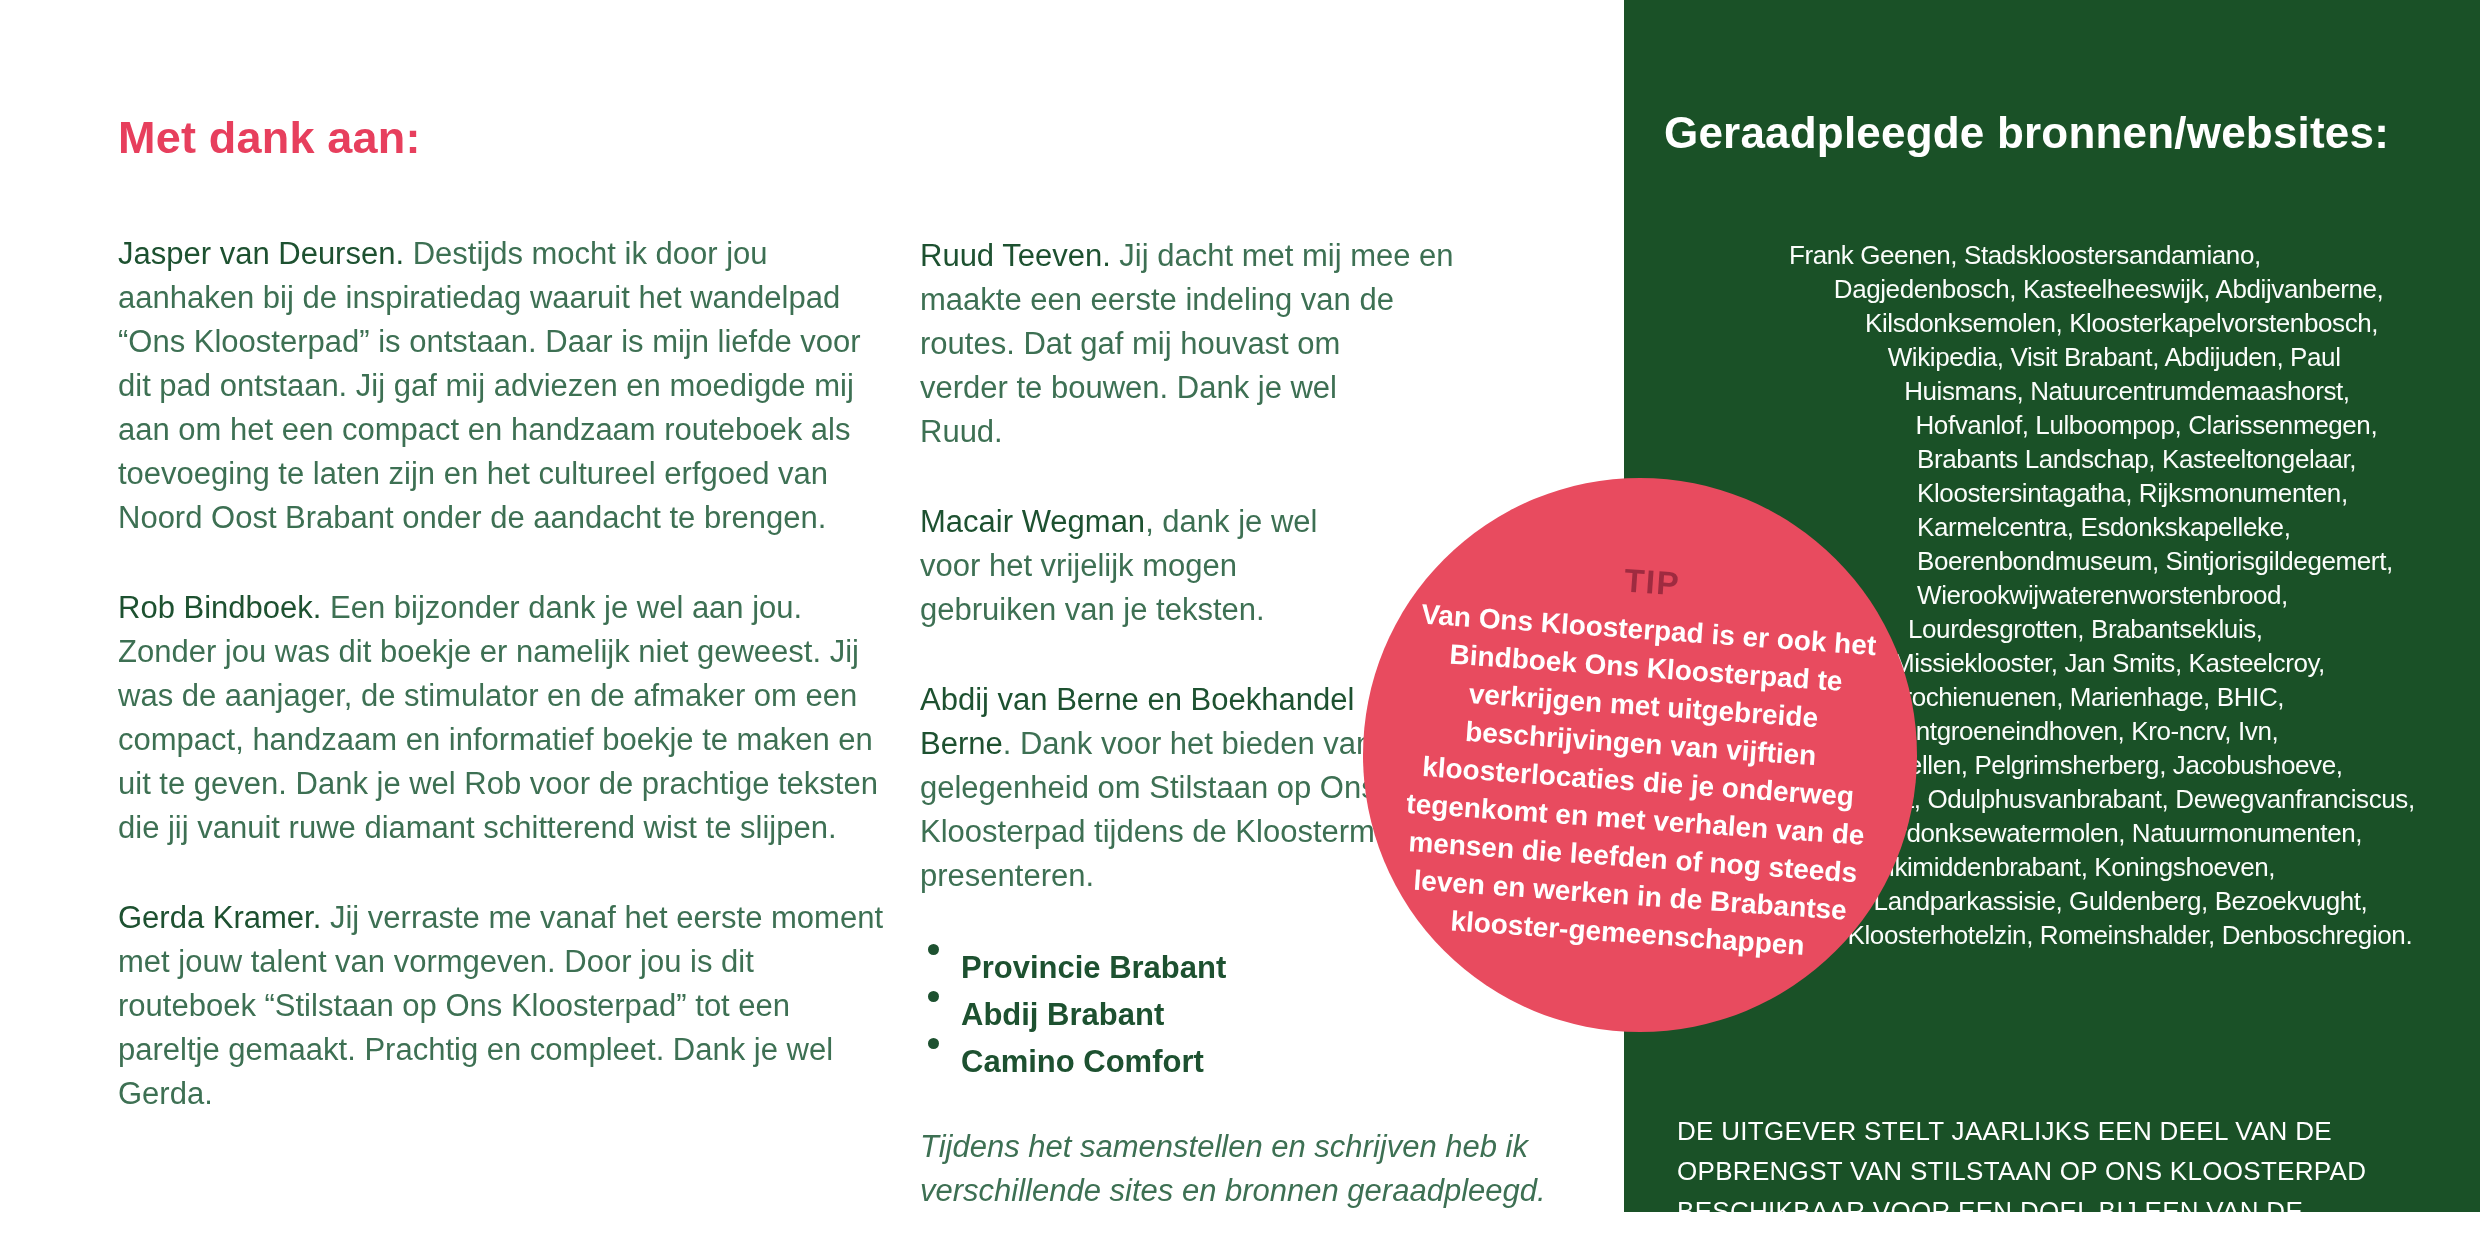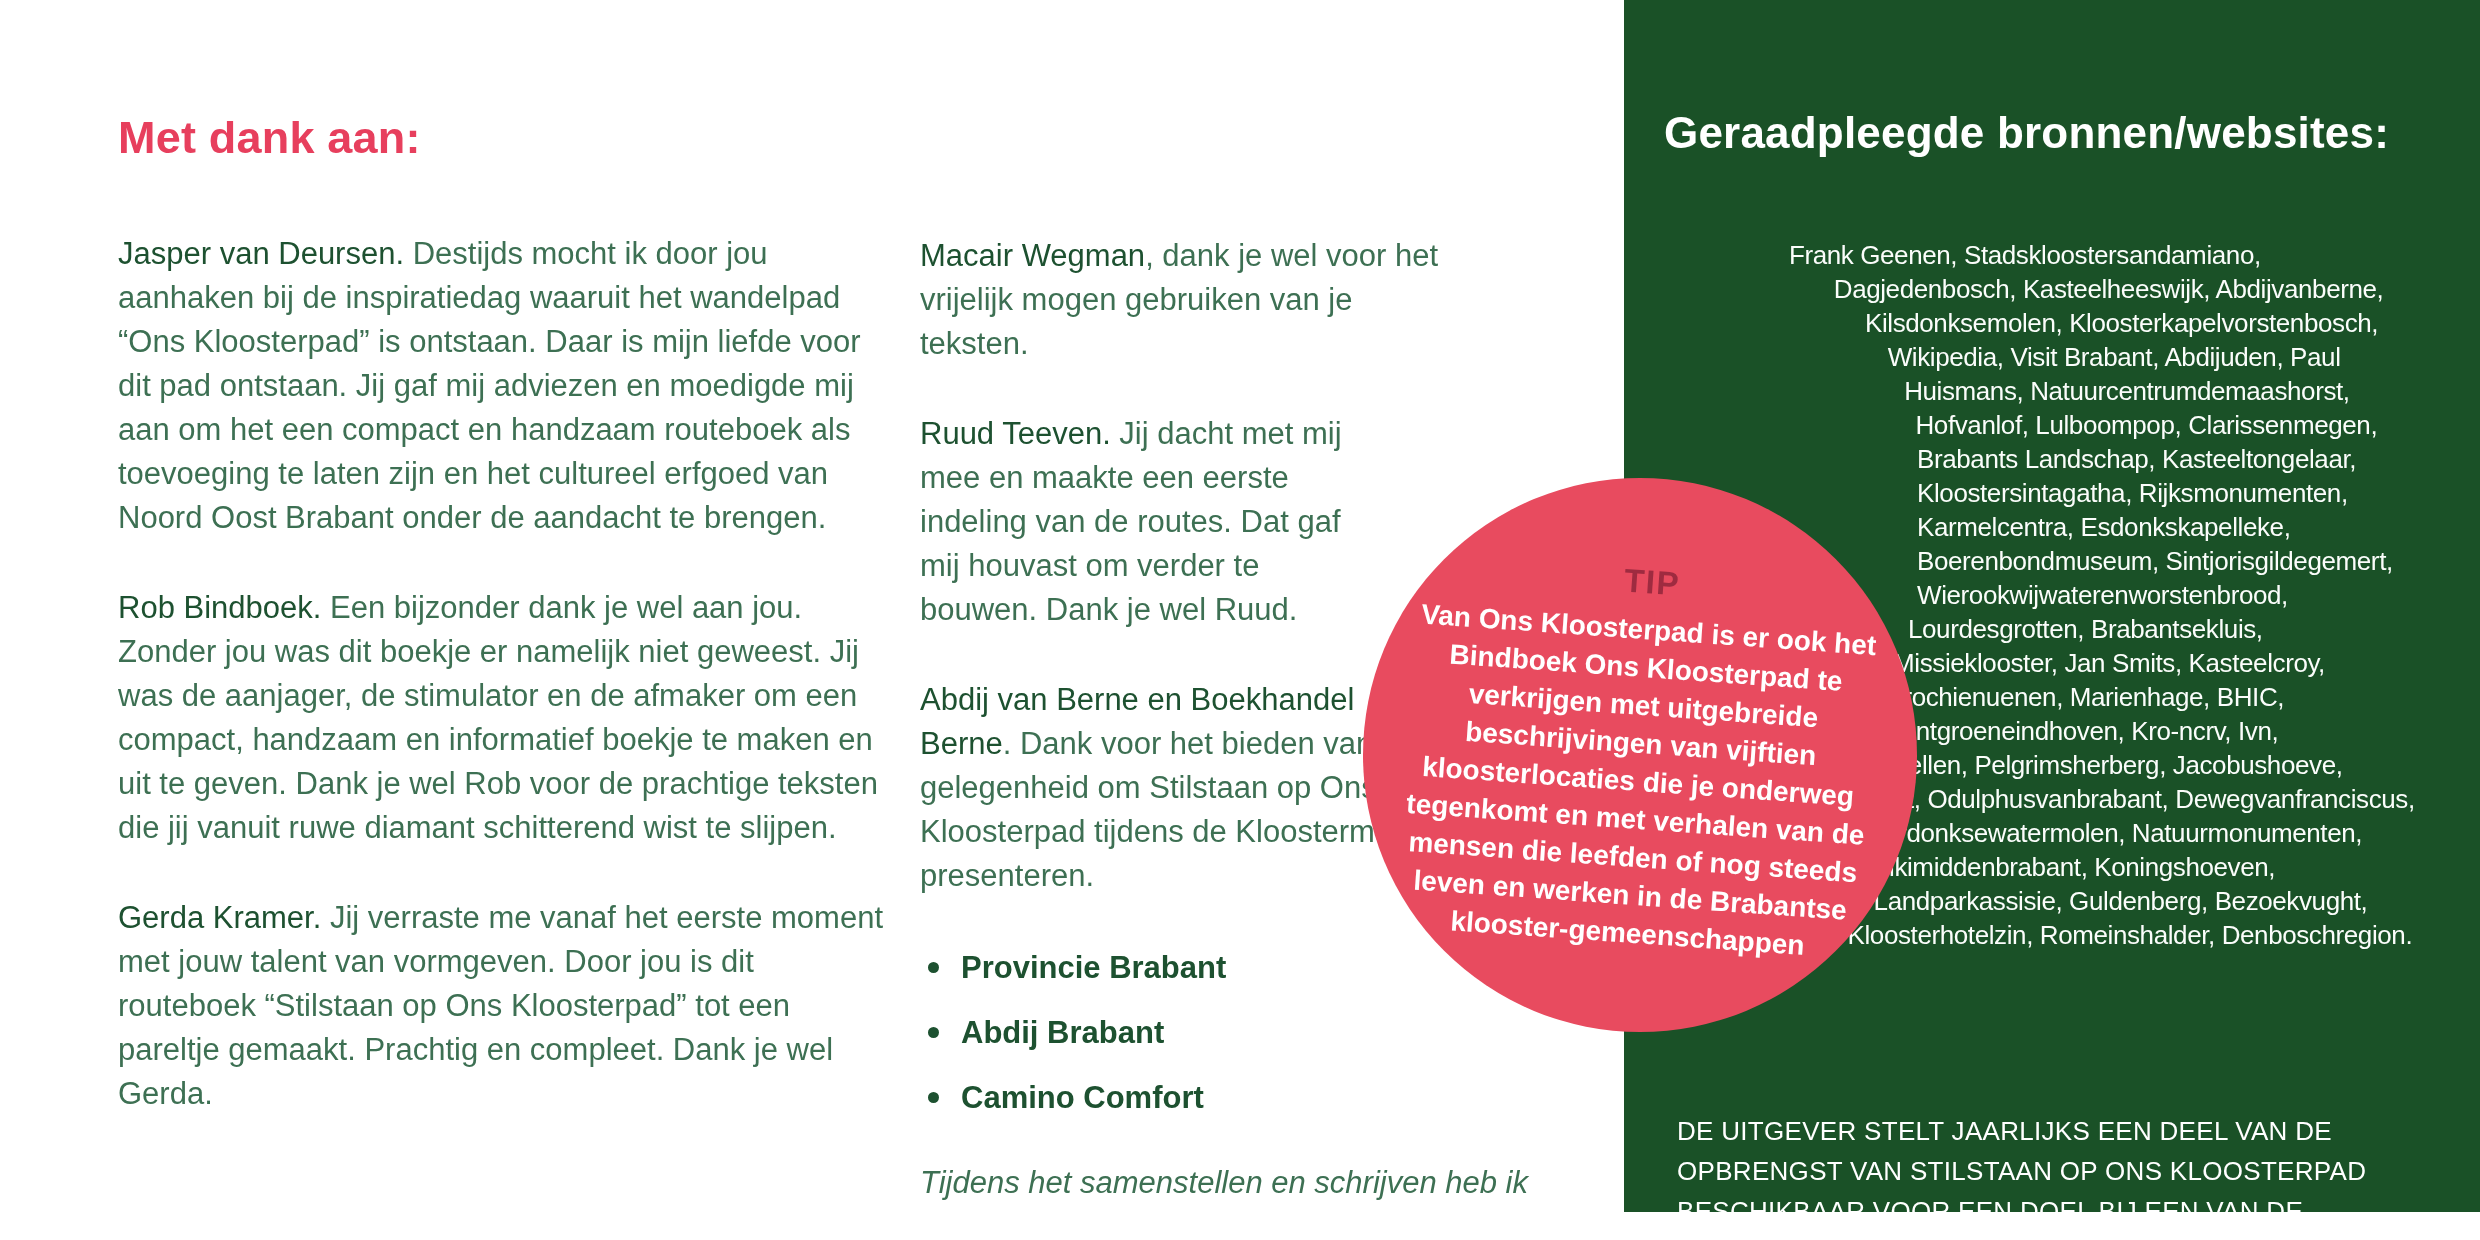--- a/index.html
+++ b/index.html
@@ -52,23 +52,21 @@
     shape-outside: circle(277px at 300px 277px);
     shape-margin: 10px;
   }
   ul.bullets {
     list-style: none;
     margin: 0 0 40px 0;
     padding: 0;
   }
   li.bullet-row {
     display: flex;
-    align-items: center;
     line-height: 47px;
-    margin-top: 18px;
   }
   .dot {
     width: 11px;
     height: 11px;
     border-radius: 50%;
     background: #1d5130;
     margin: 0 22px 0 8px;
     flex: 0 0 auto;
   }
   .bullet-label {
@@ -175,22 +173,22 @@
 
   <section class="col-left">
     <h1 class="title-pink">Met dank aan:</h1>
     <p class="body"><strong class="lead">Jasper van Deursen.</strong><span> Destijds mocht ik door jou aanhaken bij de inspiratiedag waaruit het wandelpad “Ons Kloosterpad” is ontstaan. Daar is mijn liefde voor dit pad ontstaan. Jij gaf mij adviezen en moedigde mij aan om het een compact en handzaam routeboek als toevoeging te laten zijn en het cultureel erfgoed van Noord Oost Brabant onder de aandacht te brengen.</span></p>
     <p class="body"><strong class="lead">Rob Bindboek.</strong><span> Een bijzonder dank je wel aan jou. Zonder jou was dit boekje er namelijk niet geweest. Jij was de aanjager, de stimulator en de afmaker om een compact, handzaam en informatief boekje te maken en uit te geven. Dank je wel Rob voor de prachtige teksten die jij vanuit ruwe diamant schitterend wist te slijpen.</span></p>
     <p class="body"><strong class="lead">Gerda Kramer.</strong><span> Jij verraste me vanaf het eerste moment met jouw talent van vormgeven. Door jou is dit routeboek “Stilstaan op Ons Kloosterpad” tot een pareltje gemaakt. Prachtig en compleet. Dank je wel Gerda.</span></p>
   </section>
 
   <section class="col-mid">
     <div class="circle-push-right"></div>
+    <p class="body"><strong class="lead">Ruud Teeven.</strong><span> Jij dacht met mij mee en maakte een eerste indeling van de routes. Dat gaf mij houvast om verder te bouwen. Dank je wel Ruud.</span></p>
     <p class="body"><strong class="lead">Macair Wegman</strong><span>, dank je wel voor het vrijelijk mogen gebruiken van je teksten.</span></p>
-    <p class="body"><strong class="lead">Ruud Teeven.</strong><span> Jij dacht met mij mee en maakte een eerste indeling van de routes. Dat gaf mij houvast om verder te bouwen. Dank je wel Ruud.</span></p>
     <p class="body"><strong class="lead">Abdij van Berne en Boekhandel Berne</strong><span>. Dank voor het bieden van de gelegenheid om Stilstaan op Ons Kloosterpad tijdens de Kloostermarkt te presenteren.</span></p>
     <ul class="bullets">
       <li class="bullet-row">
           <span class="dot"></span>
           <span class="bullet-label">Provincie Brabant</span>
         </li>
       <li class="bullet-row">
           <span class="dot"></span>
           <span class="bullet-label">Abdij Brabant</span>
         </li>

